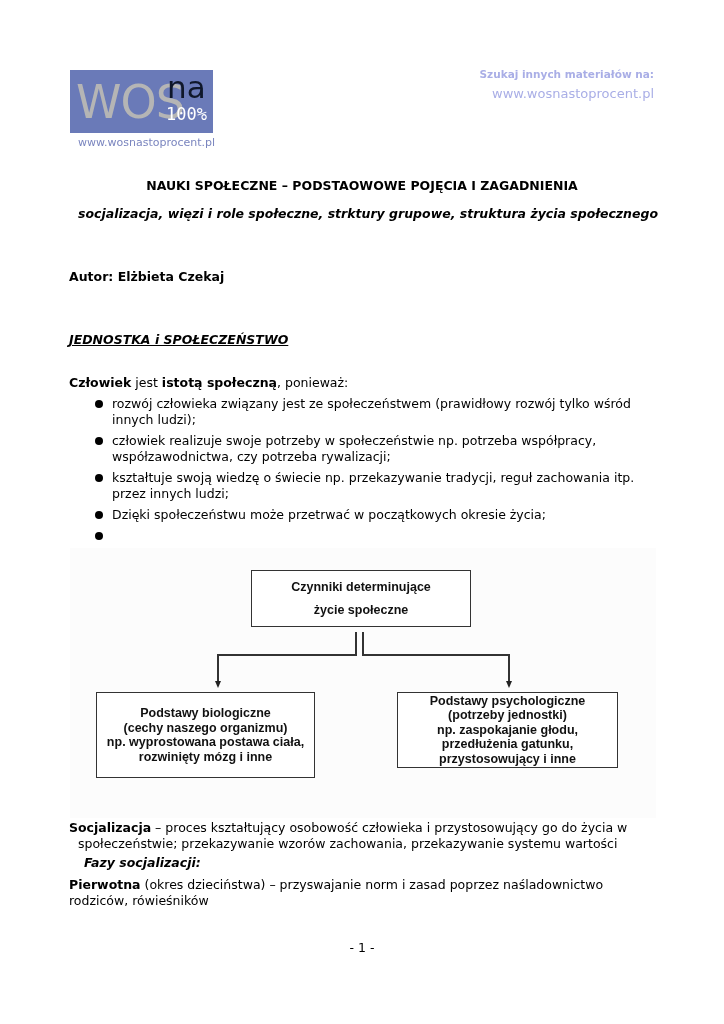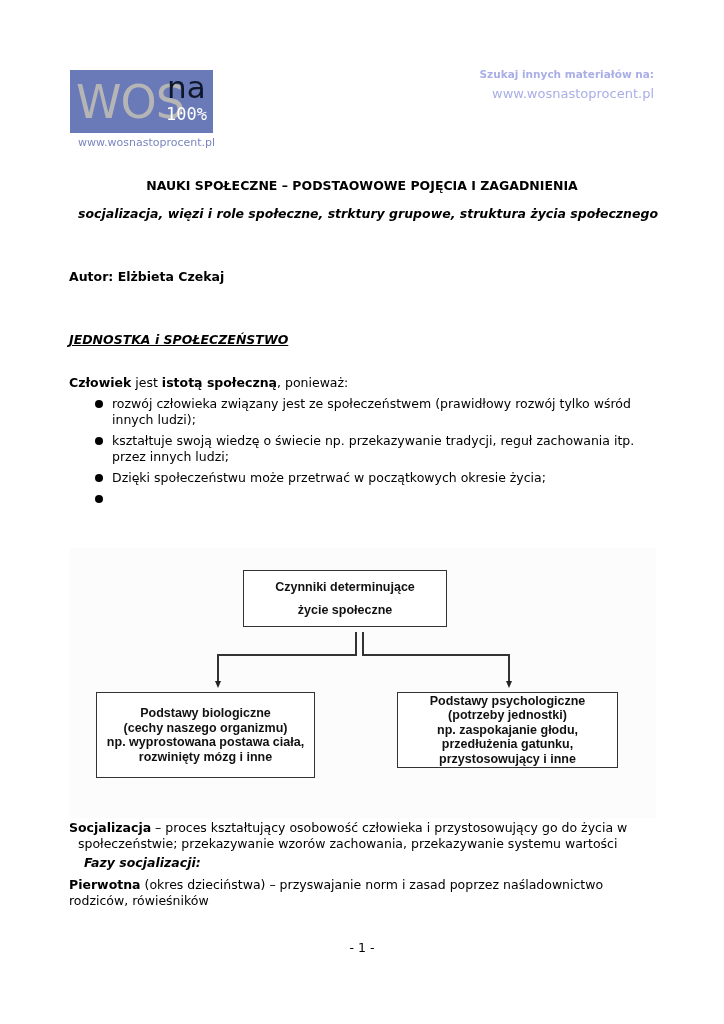--- a/index.html
+++ b/index.html
@@ -21,21 +21,21 @@
     .author { position: absolute; left: 69px; top: 269px; font-size: 12.5px; font-weight: bold; }
     .section-heading { position: absolute; left: 69px; top: 332px; font-size: 12.5px; font-weight: bold; font-style: italic; text-decoration: underline; }
 
     .intro { position: absolute; left: 69px; top: 375px; font-size: 12.5px; }
     .bullets { position: absolute; left: 95px; top: 396px; width: 560px; list-style: none; }
     .bullets li { position: relative; padding-left: 17px; font-size: 12.5px; line-height: 16px; margin-bottom: 5px; }
     .bullet-dot { position: absolute; left: 0; top: 4px; width: 8px; height: 8px; border-radius: 50%; background: #000; }
 
     .diagram { position: absolute; left: 70px; top: 548px; width: 586px; height: 270px; background: #fcfcfc; }
     .dbox { position: absolute; border: 1.5px solid #333; background: #fff; font-family: "Liberation Sans", sans-serif; font-weight: bold; font-size: 12.5px; text-align: center; line-height: 14.5px; display: flex; flex-direction: column; justify-content: center; color: #111; }
-    .dbox-top { left: 173px; top: 22px; width: 204px; height: 57px; gap: 8px; }
+    .dbox-top { left: 181px; top: 22px; width: 220px; height: 57px; gap: 8px; }
     .dbox-left { left: 26px; top: 144px; width: 219px; height: 86px; }
     .dbox-right { left: 327px; top: 144px; width: 221px; height: 76px; }
     .line { position: absolute; background: #333; }
     .arrow { position: absolute; width: 0; height: 0; border-left: 3.5px solid transparent; border-right: 3.5px solid transparent; border-top: 7px solid #222; }
 
     .para { position: absolute; left: 69px; font-size: 12.5px; line-height: 16px; width: 580px; }
     .p-soc { top: 820px; }
     .p-soc .cont { padding-left: 9px; display: block; }
     .p-fazy { top: 855px; font-weight: bold; font-style: italic; margin-left: 15px; }
     .p-pier { top: 877px; }
@@ -58,20 +58,21 @@
 <div class="subtitle">socjalizacja, więzi i role społeczne, strktury grupowe, struktura życia społecznego</div>
 <div class="author">Autor: Elżbieta Czekaj</div>
 <div class="section-heading">JEDNOSTKA i SPOŁECZEŃSTWO</div>
 
 <div class="intro">
   <b>Człowiek</b><span> jest </span><b>istotą społeczną</b><span>, ponieważ:</span>
 </div>
 
 <ul class="bullets">
   <li><span class="bullet-dot"></span><span>rozwój człowieka związany jest ze społeczeństwem (prawidłowy rozwój tylko wśród innych ludzi);</span></li>
+  <li><span class="bullet-dot"></span><span>człowiek realizuje swoje potrzeby w społeczeństwie np. potrzeba współpracy, współzawodnictwa, czy potrzeba rywalizacji;</span></li>
   <li><span class="bullet-dot"></span><span>kształtuje swoją wiedzę o świecie np. przekazywanie tradycji, reguł zachowania itp. przez innych ludzi;</span></li>
   <li><span class="bullet-dot"></span><span>Dzięki społeczeństwu może przetrwać w początkowych okresie życia;</span></li>
   <li><span class="bullet-dot"></span></li>
 </ul>
 
 <div class="diagram">
   <div class="dbox dbox-top">
     <span>Czynniki determinujące</span>
     <span>życie społeczne</span>
   </div>

